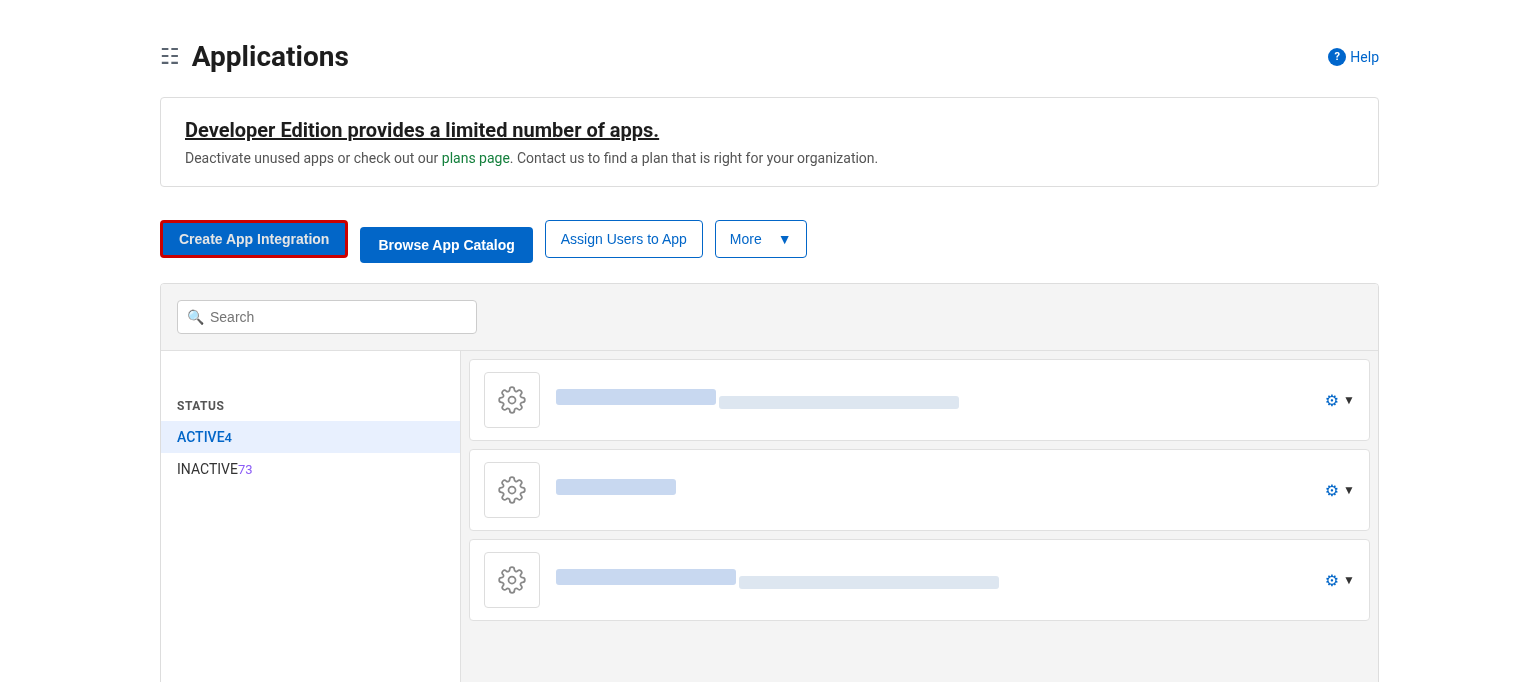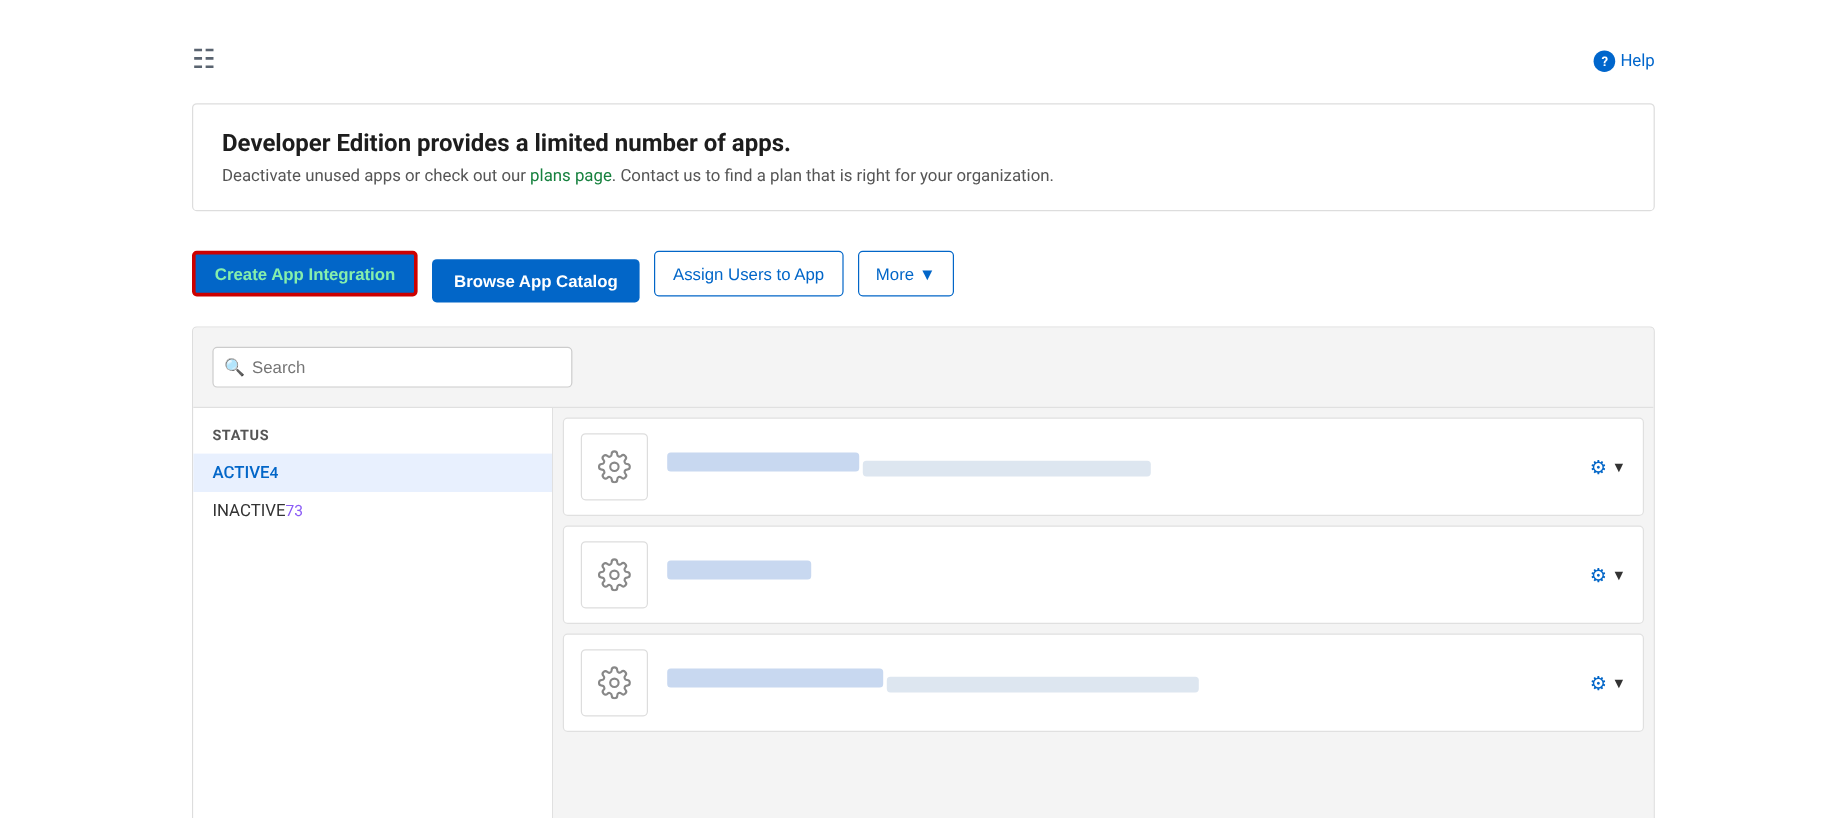--- a/index.html
+++ b/index.html
@@ -61,20 +61,21 @@
       border-radius: 4px;
       padding: 20px 24px;
       margin-bottom: 28px;
       background: #fff;
     }
     .info-banner h2 {
       font-size: 20px;
       font-weight: 700;
       color: #1d1d1d;
       margin-bottom: 8px;
+      text-decoration: underline;
     }
     .info-banner p {
       font-size: 14px;
       color: #555;
     }
     .info-banner a {
       color: #15803d;
       text-decoration: none;
     }
     .action-bar {
@@ -89,21 +90,21 @@
       border: none;
       border-radius: 4px;
       padding: 10px 18px;
       font-size: 14px;
       font-weight: 600;
       cursor: pointer;
       margin-top: 12px;
     }
     .btn-create {
       background: #0266c8;
-      color: #86efac;
+      color: #e5e5e5;
       border: 3px solid #cc0000;
       border-radius: 4px;
       padding: 8px 16px;
       font-size: 14px;
       font-weight: 600;
       cursor: pointer;
       text-align: right;
     }
     .btn-outline {
       background: #fff;
@@ -122,21 +123,21 @@
       background: #fff;
       color: #0266c8;
       border: 1px solid #0266c8;
       border-radius: 4px;
       padding: 10px 14px;
       font-size: 14px;
       font-weight: 500;
       cursor: pointer;
       display: flex;
       align-items: center;
-      gap: 4px;
+      gap: 16px;
     }
     .content-panel {
       border: 1px solid #ddd;
       border-radius: 4px;
       background: #f9f9f9;
       overflow: hidden;
     }
     .search-bar {
       padding: 16px;
       background: #f4f4f4;
@@ -173,20 +174,21 @@
       background: #fff;
       border-right: 1px solid #e0e0e0;
       padding: 16px 0;
     }
     .sidebar-section-title {
       font-size: 12px;
       font-weight: 700;
       color: #555;
       padding: 0 16px 8px 16px;
       letter-spacing: 0.5px;
+      margin-top: 32px;
     }
     .sidebar-item {
       display: flex;
       align-items: center;
       justify-content: flex-start;
       padding: 8px 16px;
       cursor: pointer;
       font-size: 14px;
       color: #333;
     }
@@ -276,20 +278,21 @@
     }
   </style>
 </head>
 <body>
 
 <div class="page-container">
 
   <div class="page-header">
     <div class="page-title-area">
       <span class="grid-icon">☷</span>
+      <h1 class="page-title">Applications</h1>
     </div>
     <a class="help-link" href="#">
       <span class="help-icon">?</span>
       <span>Help</span>
     </a>
   </div>
 
   <div class="info-banner">
     <h2>Developer Edition provides a limited number of apps.</h2>
     <p>

